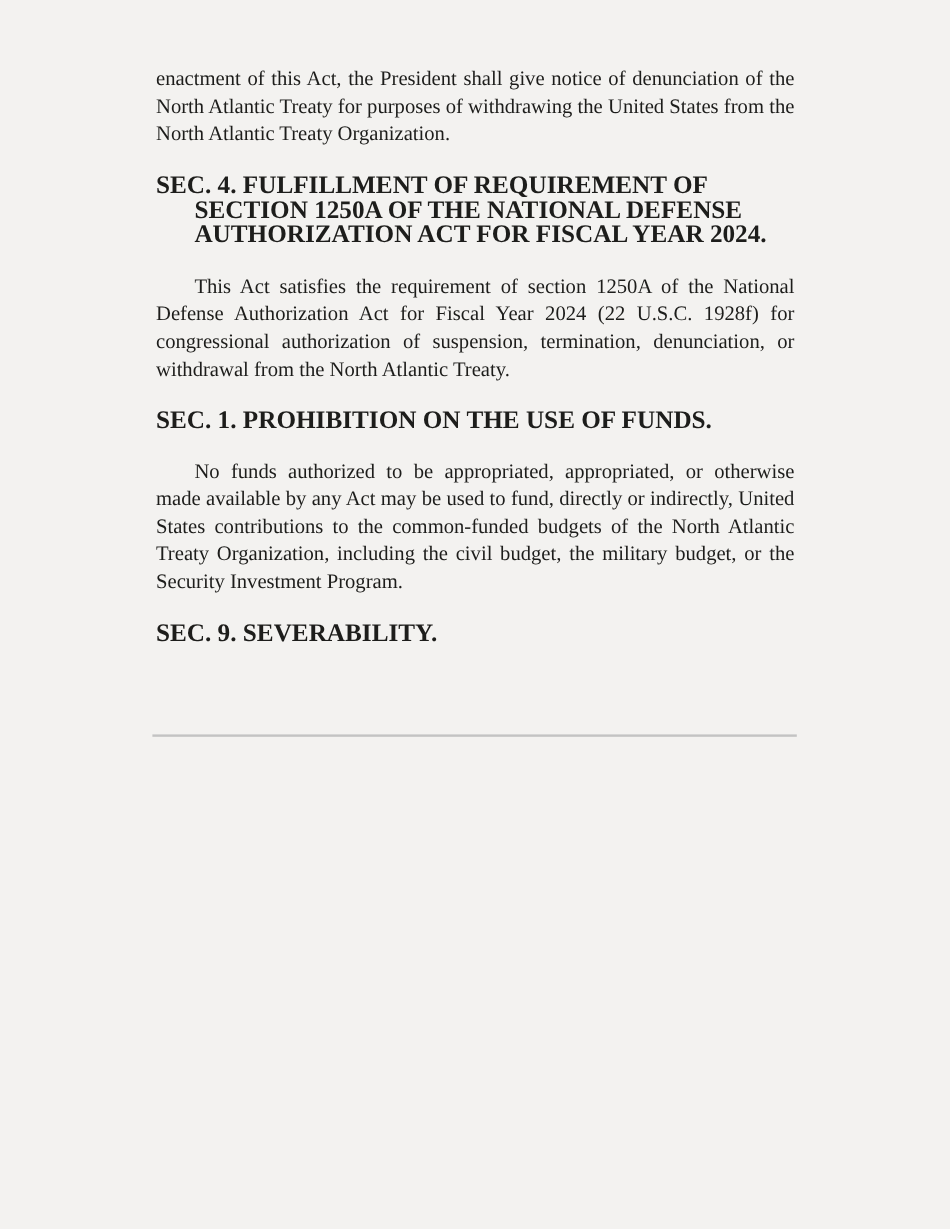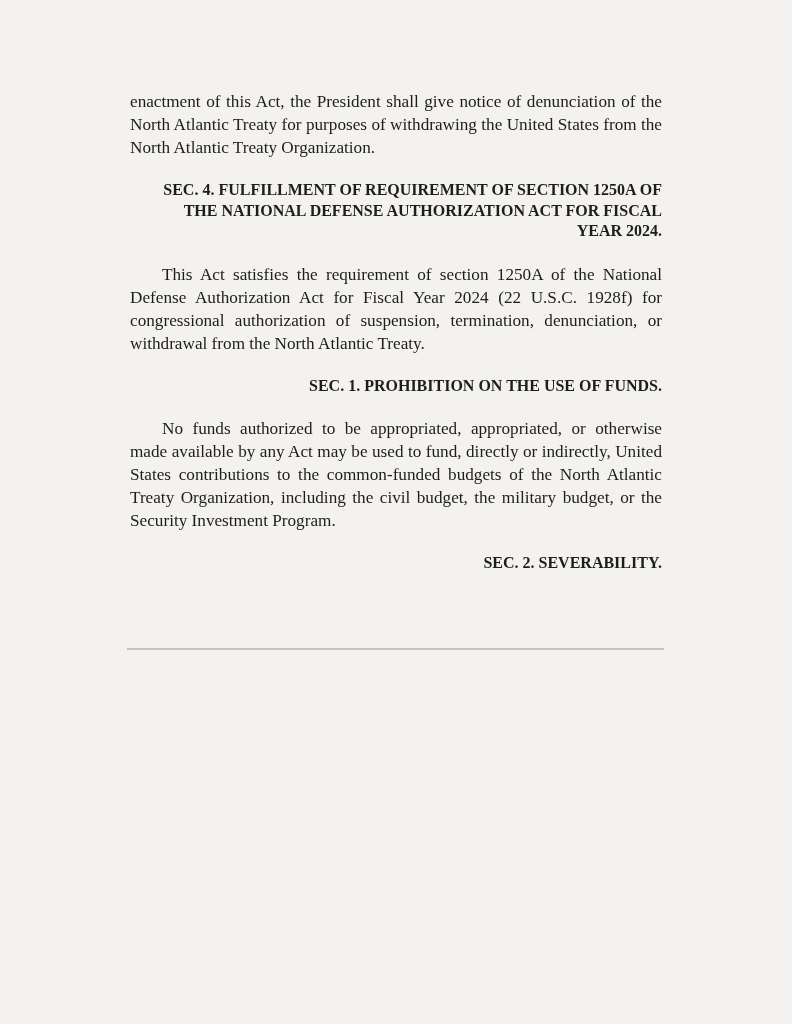--- a/index.html
+++ b/index.html
@@ -11,43 +11,43 @@
     height: 1024px;
     background: #f3f2f0;
     overflow: hidden;
     font-family: "Liberation Serif", "DejaVu Serif", serif;
     color: #1d1d1b;
   }
   .page {
     box-sizing: border-box;
     width: 772px;
     height: 1024px;
-    padding: 90px 131px 0 130px;
+    padding: 54px 131px 0 130px;
   }
   .body-text {
     width: 532px;
   }
   p.bill-paragraph {
     font-size: 17.2px;
     line-height: 23px;
     margin: 0 0 21px 0;
     text-align: justify;
     text-indent: 32px;
   }
   p.bill-paragraph.continuation {
     text-indent: 0;
   }
   h2.section-heading {
-    font-size: 16px;
+    font-size: 21px;
     line-height: 20.5px;
     font-weight: bold;
     margin: 21px 0 21px 0;
     padding-left: 32px;
     text-indent: -32px;
-    text-align: right;
+    text-align: left;
   }
   hr.page-rule {
     border: none;
     border-top: 2px solid #c3c3c3;
     width: 537px;
     margin: 74px 0 0 -3px;
   }
 </style>
 </head>
 <body>
@@ -58,19 +58,19 @@
     <p class="bill-paragraph continuation">enactment of this Act, the President shall give notice of denunciation of the North Atlantic Treaty for purposes of withdrawing the United States from the North Atlantic Treaty Organization.</p>
 
     <h2 class="section-heading">SEC. 4. FULFILLMENT OF REQUIREMENT OF SECTION 1250A OF THE NATIONAL DEFENSE AUTHORIZATION ACT FOR FISCAL YEAR 2024.</h2>
 
     <p class="bill-paragraph">This Act satisfies the requirement of section 1250A of the National Defense Authorization Act for Fiscal Year 2024 (22 U.S.C. 1928f) for congressional authorization of suspension, termination, denunciation, or withdrawal from the North Atlantic Treaty.</p>
 
     <h2 class="section-heading">SEC. 1. PROHIBITION ON THE USE OF FUNDS.</h2>
 
     <p class="bill-paragraph">No funds authorized to be appropriated, appropriated, or otherwise made available by any Act may be used to fund, directly or indirectly, United States contributions to the common-funded budgets of the North Atlantic Treaty Organization, including the civil budget, the military budget, or the Security Investment Program.</p>
 
-    <h2 class="section-heading">SEC. 2. SEVERABILITY.</h2>
+    <h2 class="section-heading">SEC. 9. SEVERABILITY.</h2>
 
 
     <hr class="page-rule">
 
   </div>
 </div>
 
 </body></html>

